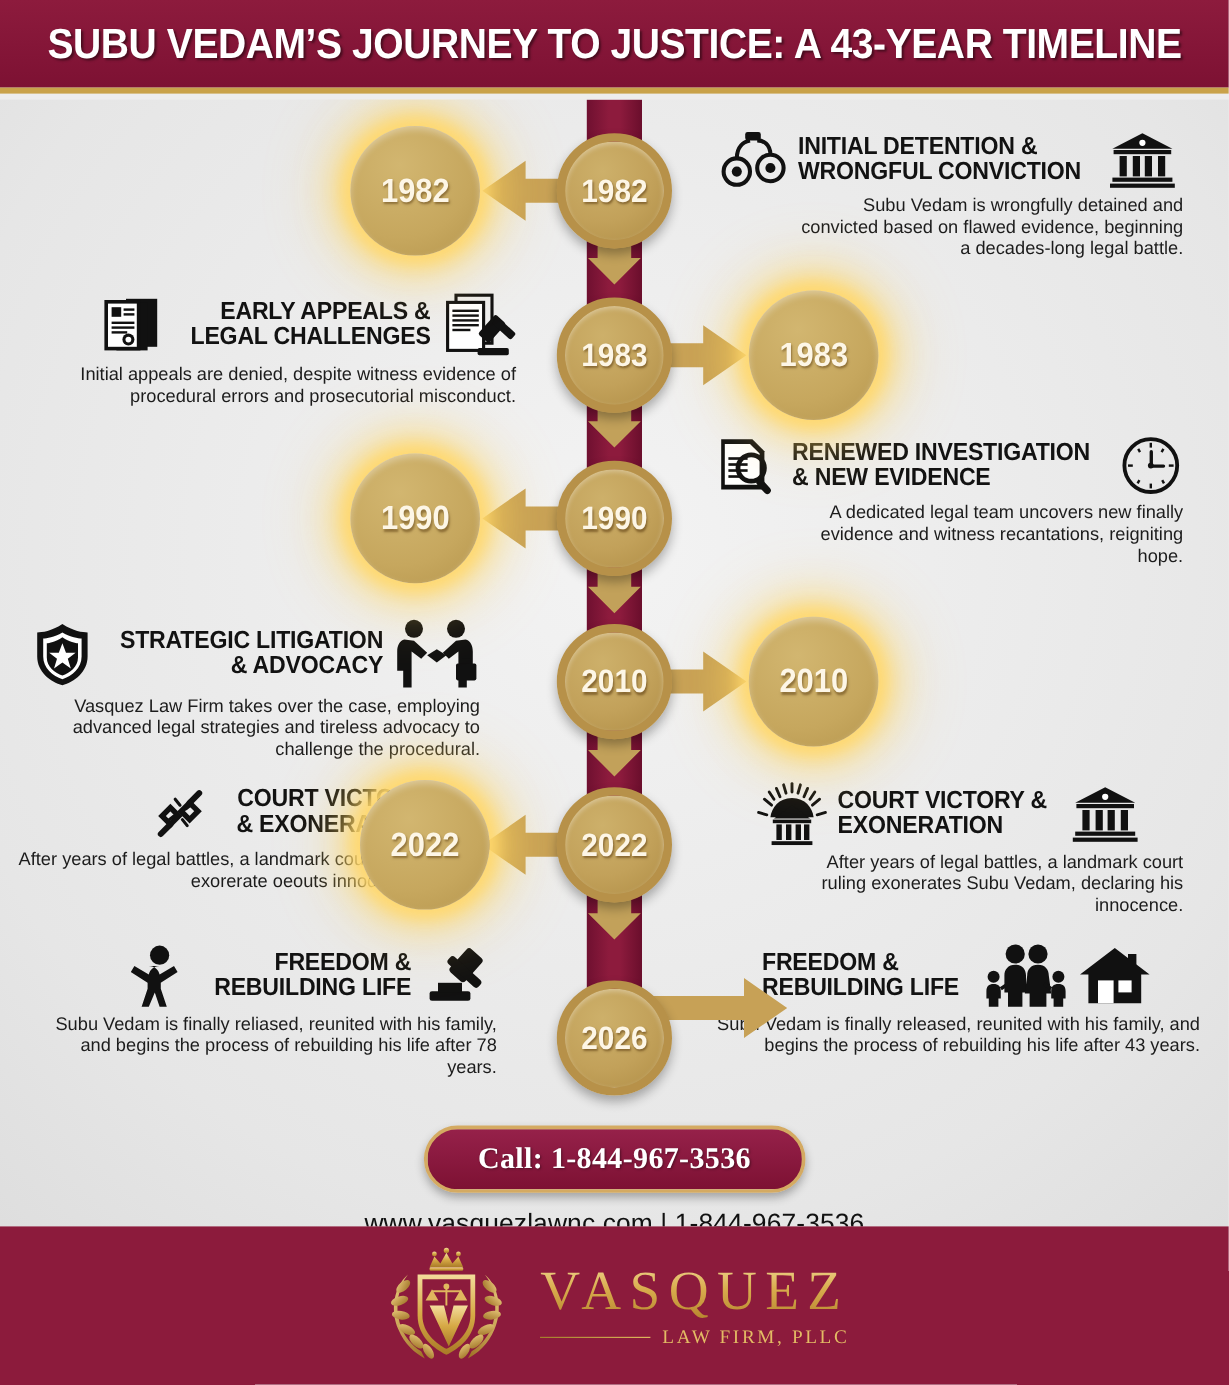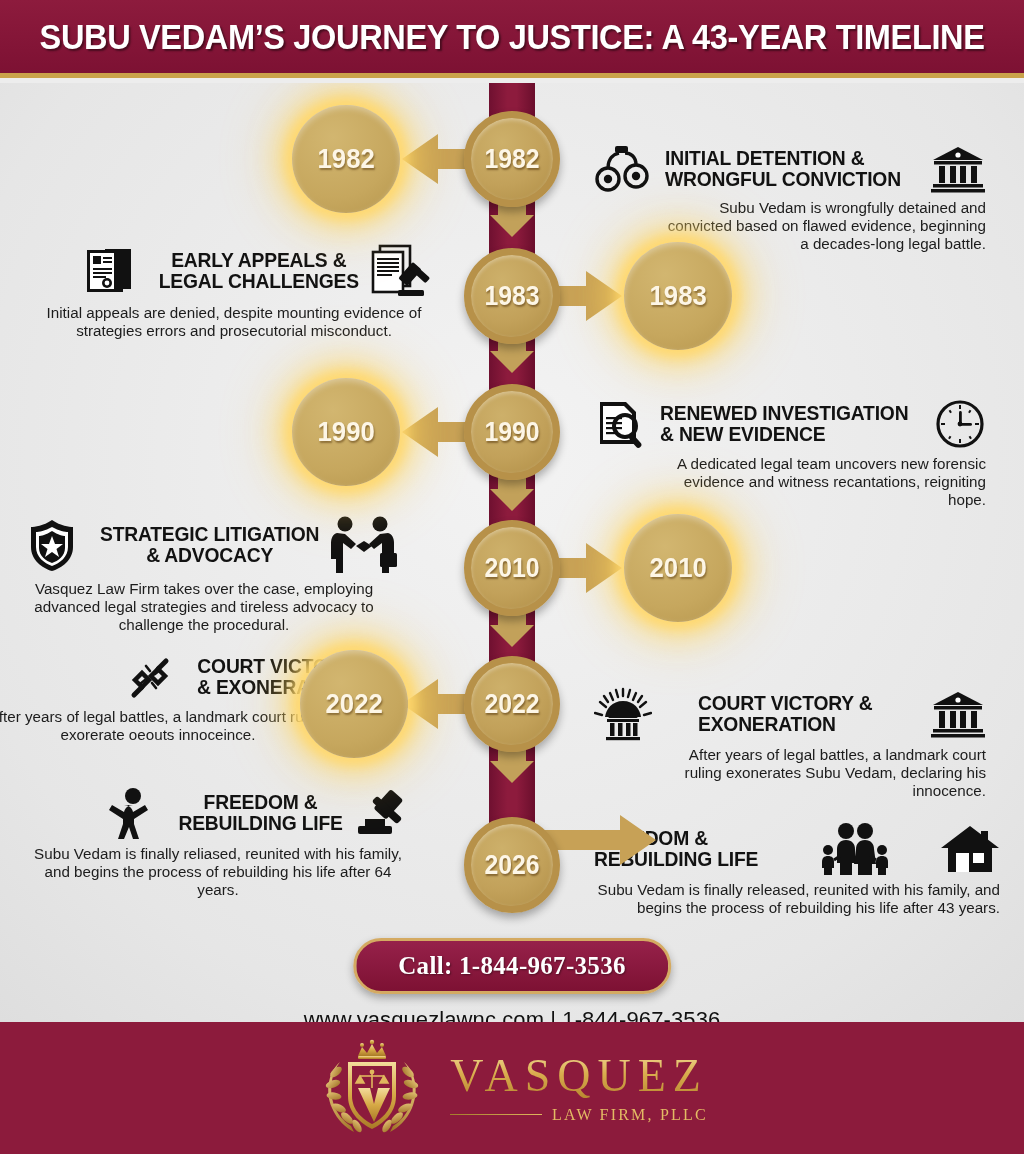--- a/index.html
+++ b/index.html
@@ -88,26 +88,26 @@
     transform:scaleX(0.92);
     text-shadow:1px 2px 2px rgba(80,50,10,.5);
   }
 
   
   .connector { position:absolute; height:54px; z-index:2; }
   .connector svg { width:100%; height:100%; display:block; }
 
   
   .block { position:absolute; width:392px; }
-  .block.left  { text-align:center; }
+  .block.left  { text-align:right; }
   .block.right { text-align:left; }
 
   .head-row { display:flex; align-items:center; gap:9px; }
   .block.left  .head-row { justify-content:flex-end; }
-  .block.right .head-row { justify-content:space-between;margin-top:36px; }
+  .block.right .head-row { justify-content:center; }
 
   .blk-title {
     font-family:"Liberation Sans Narrow","Liberation Sans",sans-serif;
     font-size:20.5px; font-weight:bold;
     color:#121212;
     line-height:1.02;
     letter-spacing:-0.2px;
     transform:scaleX(0.94);
   }
   .block.left  .blk-title { transform-origin:right center; }
@@ -332,21 +332,21 @@
             <rect x="9" y="19" width="22" height="2"></rect>
         <rect x="9" y="23" width="22" height="2"></rect>
             <rect x="9" y="27" width="22" height="2"></rect>
             <rect x="9" y="31" width="15" height="2"></rect>
           </g>
         <rect x="36" y="20" width="12" height="22" rx="2" fill="#111" transform="rotate(42 42 31)"></rect>
         <rect x="42" y="27" width="21" height="7" rx="2" fill="#111" transform="rotate(42 52 30)"></rect>
         <rect x="30" y="47" width="26" height="6" rx="1.5" fill="#111"></rect>
       </svg>
     </div>
-    <div class="blk-body">Initial appeals are denied, despite mounting evidence of strategies errors and prosecutorial misconduct.</div>
+    <div class="blk-body">Initial appeals are denied, despite witness evidence of procedural errors and prosecutorial misconduct.</div>
   </div>
 
   <div class="block right" style="left:594px; top:279px">
     <div class="head-row">
       <svg class="ic" width="56" height="52" viewBox="0 0 56 52">
         <path d="M6 4 h26 l10 10 v32 h-36 z" fill="#111"></path>
         <path d="M9 8 h21 l8 8 v26 h-29 z" fill="#fff"></path>
         <g fill="#111">
             <rect x="12" y="19" width="16" height="2.2"></rect>
             <rect x="12" y="24" width="16" height="2.2"></rect>
@@ -370,21 +370,21 @@
           <rect x="15" y="12" width="2" height="3" transform="rotate(-30 16 13)"></rect>
           <rect x="35" y="12" width="2" height="3" transform="rotate(30 36 13)"></rect>
           <rect x="15" y="38" width="2" height="3" transform="rotate(30 16 39)"></rect>
           <rect x="35" y="38" width="2" height="3" transform="rotate(-30 36 39)"></rect>
         </g>
         <rect x="25" y="13" width="2.8" height="15" rx="1.4" fill="#111"></rect>
         <rect x="26" y="25" width="12" height="2.8" rx="1.4" fill="#111"></rect>
         <circle cx="26" cy="26" r="2.4" fill="#111"></circle>
       </svg>
     </div>
-    <div class="blk-body" style="padding-left:68px">A dedicated legal team uncovers new forensic evidence and witness recantations, reigniting hope.</div>
+    <div class="blk-body" style="padding-left:68px">A dedicated legal team uncovers new finally evidence and witness recantations, reigniting hope.</div>
   </div>
 
   <div class="block left" style="left:8px; top:432px">
     <div class="head-row">
       <svg class="ic" width="50" height="54" viewBox="0 0 50 54">
         <path d="M25 2 C16 8 8 9 4 9 v20 c0 13 11 21 21 24 c10 -3 21 -11 21 -24 V9 c-4 0 -12 -1 -21 -7 z" fill="#111"></path>
         <path d="M25 9 C18 13 12 14 9 14 v15 c0 10 8 16 16 19 c8 -3 16 -9 16 -19 V14 c-3 0 -9 -1 -16 -5 z" fill="#fff"></path>
         <path d="M25 13 C19 17 14 18 12 18 v12 c0 8 7 13 13 15 c6 -2 13 -7 13 -15 V18 c-2 0 -7 -1 -13 -5 z" fill="#111"></path>
         <polygon points="25,18 28,26 36,26 29.5,31 32,39 25,34 18,39 20.5,31 14,26 22,26" fill="#fff"></polygon>
       </svg>
@@ -483,21 +483,21 @@
         <div class="blk-title">FREEDOM &amp;</div>
         <div class="blk-title">REBUILDING LIFE</div>
       </div>
       <svg class="ic" width="62" height="54" viewBox="0 0 62 54">
         <rect x="28" y="5" width="17" height="26" rx="3" fill="#111" transform="rotate(42 36 18)"></rect>
         <rect x="18" y="20" width="34" height="8" rx="3" fill="#111" transform="rotate(42 35 24)"></rect>
         <rect x="6" y="40" width="34" height="8" rx="2" fill="#111"></rect>
         <rect x="13" y="33" width="20" height="8" fill="#111"></rect>
       </svg>
     </div>
-    <div class="blk-body">Subu Vedam is finally reliased, reunited with his family, and begins the process of rebuilding his life after 64 years.</div>
+    <div class="blk-body">Subu Vedam is finally reliased, reunited with his family, and begins the process of rebuilding his life after 78 years.</div>
   </div>
 
   <div class="block right" style="left:594px; top:703px; width:406px">
     <div class="head-row">
       <div>
         <div class="blk-title">FREEDOM &amp;</div>
         <div class="blk-title">REBUILDING LIFE</div>
       </div>
       <svg class="ic" width="72" height="54" viewBox="0 0 72 54">
         <circle cx="10" cy="28" r="5" fill="#111"></circle>

